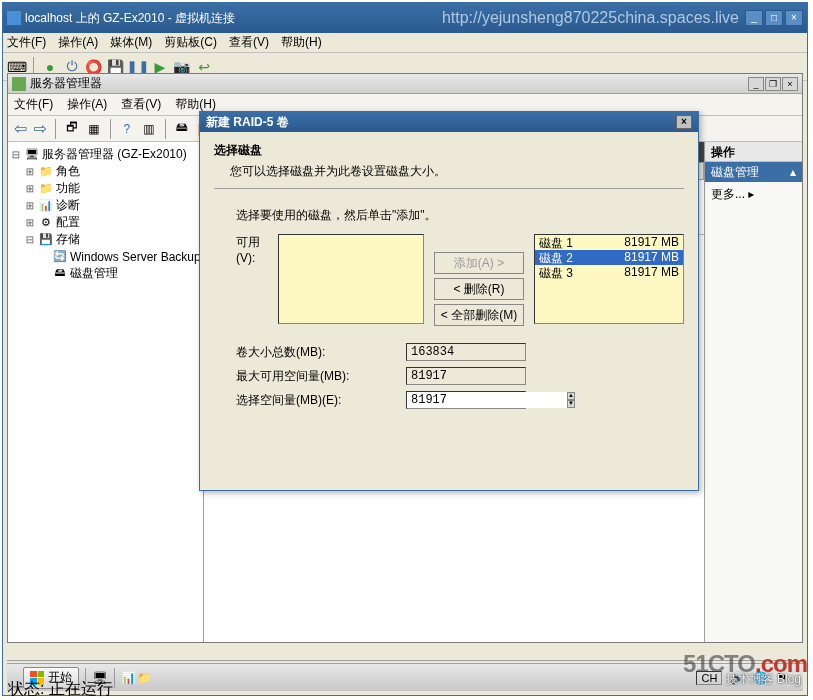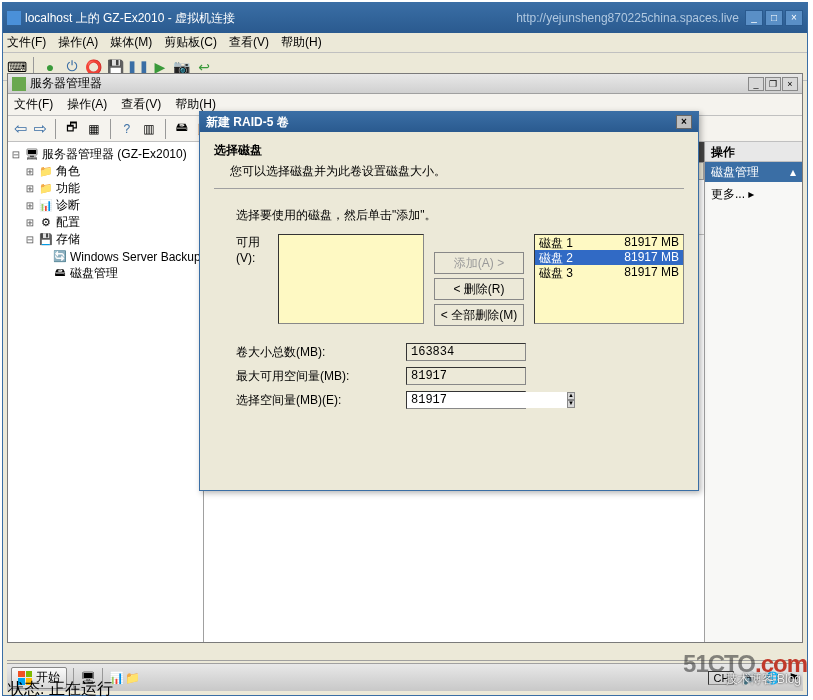--- a/index.html
+++ b/index.html
@@ -1,21 +1,21 @@
 <!DOCTYPE html>
 <html><head>
 <meta charset="utf-8">
 <style>
 * { box-sizing: border-box; font-family: "Microsoft YaHei", SimSun, Arial, sans-serif; }
 body { margin: 0; background: #fff; width: 813px; height: 700px; overflow: hidden; position: relative; font-size: 12px; }
 .vm-window { border: 1px solid #3a6ea5; width: 806px; height: 694px; margin: 2px; background: #ece9d8; position: relative; }
 .vm-titlebar { background: linear-gradient(#3a6ea5,#2a5a8f); color: #fff; height: 30px; display: flex; align-items: center; padding: 0 4px; font-size: 12px; }
 .vm-titlebar .icon { width: 14px; height: 14px; background: #4a90d9; margin-right: 4px; }
 .vm-titlebar .title { flex: 1; }
-.vm-titlebar .url { color: #b0c8e0; font-size: 12px; }
+.vm-titlebar .url { color: #b0c8e0; font-size: 16px; }
 .vm-titlebar .winbtns { display: flex; gap: 2px; margin-left: 6px; }
 .vm-titlebar .winbtn { width: 18px; height: 16px; background: #5a8fc6; border: 1px solid #2a5a8f; text-align: center; line-height: 14px; font-size: 10px; color: #fff; }
 .vm-menubar { background: #ece9d8; height: 20px; display: flex; align-items: center; padding: 0 4px; font-size: 12px; gap: 12px; border-bottom: 1px solid #c0c0c0; }
 .vm-toolbar { background: #ece9d8; height: 28px; display: flex; align-items: center; padding: 0 6px; gap: 6px; border-bottom: 1px solid #c0c0c0; }
 .tb-icon { width: 16px; height: 16px; display: flex; align-items: center; justify-content: center; font-size: 14px; }
 .tb-sep { width: 1px; height: 20px; background: #999; margin: 0 2px; }
 .green { color: #3a9a3a; }
 .blue { color: #3a6ea5; }
 .red { color: #c0392b; }
 .inner-window { position: absolute; left: 4px; top: 70px; right: 4px; height: 570px; border: 1px solid #7a7a7a; background: #ece9d8; }
@@ -68,21 +68,21 @@
 .sizerow .lbl { width: 170px; }
 .sizerow .val { width: 120px; height: 18px; background: #ece9d8; border: 1px inset #888; padding: 0 4px; font-family: "Courier New", monospace; display:flex;align-items:center; }
 .sizerow .spin { width: 120px; height: 18px; background: #fff; border: 1px inset #888; display: flex; align-items: center; }
 .sizerow .spin input { border: none; flex: 1; height: 16px; font-family: "Courier New", monospace; font-size: 12px; padding: 0 4px; }
 .sizerow .spinbtns { width: 14px; display: flex; flex-direction: column; }
 .sizerow .sb { height: 8px; background: #d8d8d8; border: 1px solid #888; font-size: 6px; text-align:center; line-height:4px; }
 .dlg-buttons { position: absolute; bottom: 10px; right: 14px; display: flex; gap: 8px; }
 .dlg-btn { width: 90px; height: 24px; background: #ece9d8; border: 1px solid #888; display:flex;align-items:center;justify-content:center; font-size: 12px; }
 .dlg-btn.outline { border: 3px solid #c0392b; }
 .bottom-line { position:absolute; left:4px; right:4px; bottom:34px; height:1px; background:#a0a0a0;}
-.taskbar { position: absolute; left: 4px; right: 4px; bottom: 4px; height: 28px; background: linear-gradient(#e8e8e8,#c8c8c8); border-top: 1px solid #a0a0a0; display: flex; align-items: center; padding: 0 4px; font-size: 12px; }
+.taskbar { position: absolute; left: 4px; right: 4px; bottom: 4px; height: 28px; background: linear-gradient(#e8e8e8,#c8c8c8); border-top: 1px solid #a0a0a0; display: flex; align-items: center; padding: 0 16px; font-size: 12px; }
 .start-btn { height: 22px; padding: 0 6px; border: 1px solid #888; background: linear-gradient(#fafafa,#d8d8d8); border-radius: 2px; display: flex; align-items: center; gap: 4px; }
 .winlogo { width: 14px; height: 14px; display:grid; grid-template-columns:1fr 1fr; grid-template-rows:1fr 1fr; gap:1px; }
 .winlogo span:nth-child(1){background:#f25022;} .winlogo span:nth-child(2){background:#7fba00;} .winlogo span:nth-child(3){background:#00a4ef;} .winlogo span:nth-child(4){background:#ffb900;}
 .tb-right { margin-left: auto; display: flex; align-items: center; gap: 8px; }
 .lang { border: 1px inset #888; padding: 0 4px; font-size: 11px; }
 .watermark { position: absolute; right: 6px; bottom: 22px; font-family: Arial; font-weight: bold; font-size: 24px; color: rgba(60,60,60,0.6); letter-spacing:-1px; }
 .watermark .d { color: #c0392b; }
 .watermark-sub { position: absolute; right: 12px; bottom: 12px; font-size: 12px; color: rgba(255,255,255,0.9); text-shadow:0 0 2px #000;}
 </style>
 </head>

